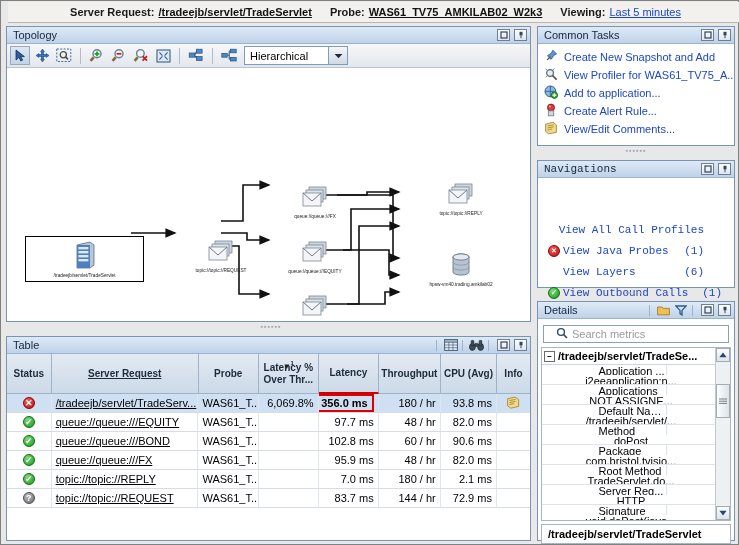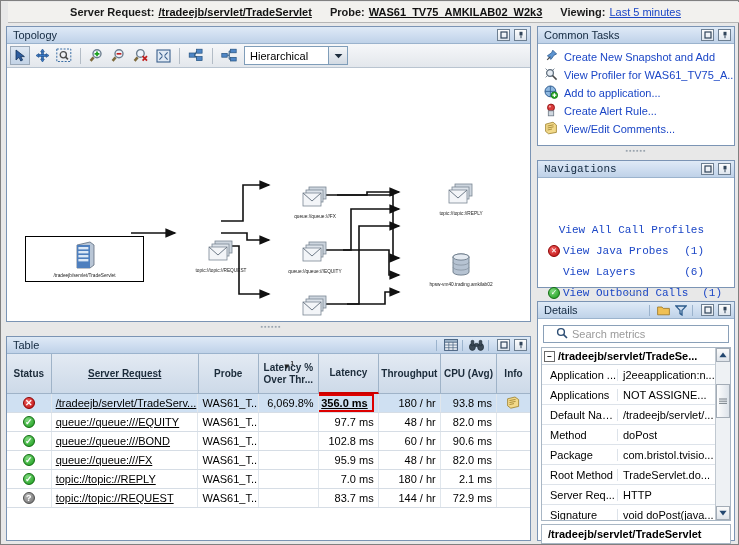--- a/index.html
+++ b/index.html
@@ -184,21 +184,21 @@
   .det-head .exp {
     width: 9px; height: 9px; border: 1px solid #6b6b6b;
     display: inline-flex; align-items: center; justify-content: center;
     margin-right: 3px; font-size: 8px; line-height: 7px; background:#fff;
   }
   .det-row {
     display: flex;
     height: 19px; align-items: center;
     border-bottom: 1px solid #dde3ea;
     font-size: 11px;
-    white-space: nowrap; overflow: hidden;
+    white-space: nowrap; overflow: hidden; flex-direction: column;
   }
   .det-row .k {
     width: 76px; padding-left: 8px;
     border-right: 1px solid #dde3ea;
     overflow: hidden; text-overflow: ellipsis;
     box-sizing: border-box;
   }
   .det-row .v { padding-left: 5px; overflow: hidden; text-overflow: ellipsis; }
   .det-scroll {
     width: 14px;
@@ -262,21 +262,20 @@
     box-sizing: border-box;
     overflow: hidden; white-space: nowrap;
   }
   .td.c { justify-content: center; }
   .td.r { justify-content: flex-end; }
   .td .hl {
     border: 2px solid #dd0000;
     padding: 0 4px;
     font-weight: bold;
     line-height: 14px;
-    text-decoration: underline;
   }
   .w-status { width: 46px; }
   .w-req    { width: 152px; text-decoration: underline; }
   .w-probe  { width: 62px; }
   .w-over   { width: 62px; }
   .w-lat    { width: 62px; }
   .w-thr    { width: 64px; }
   .w-cpu    { width: 58px; }
   .w-info   { width: 34px; border-right: none; }
 

